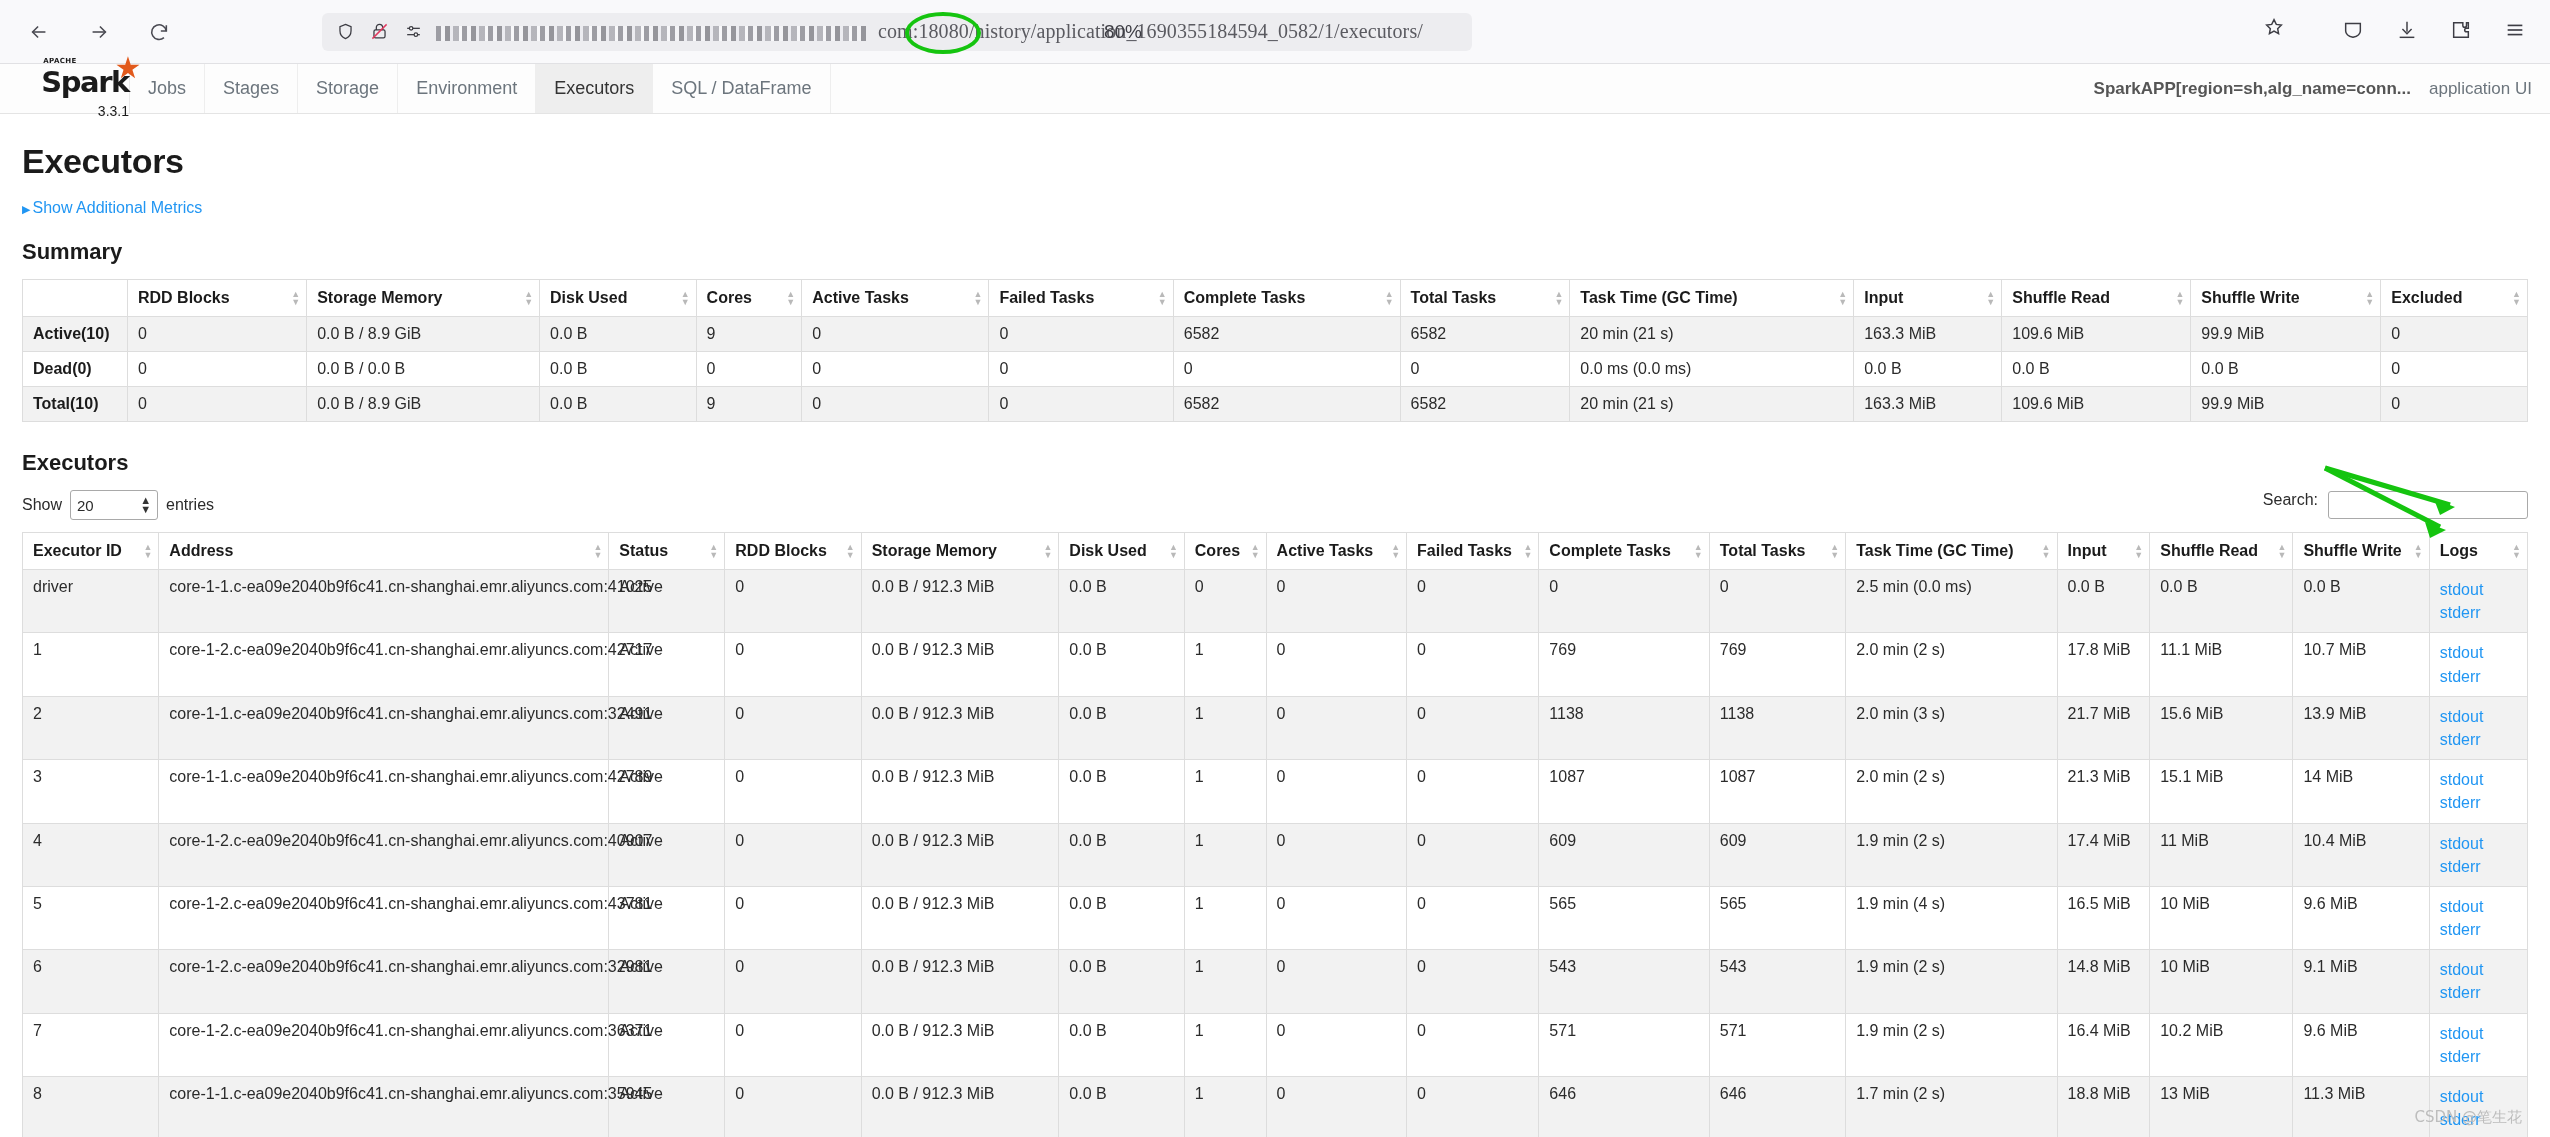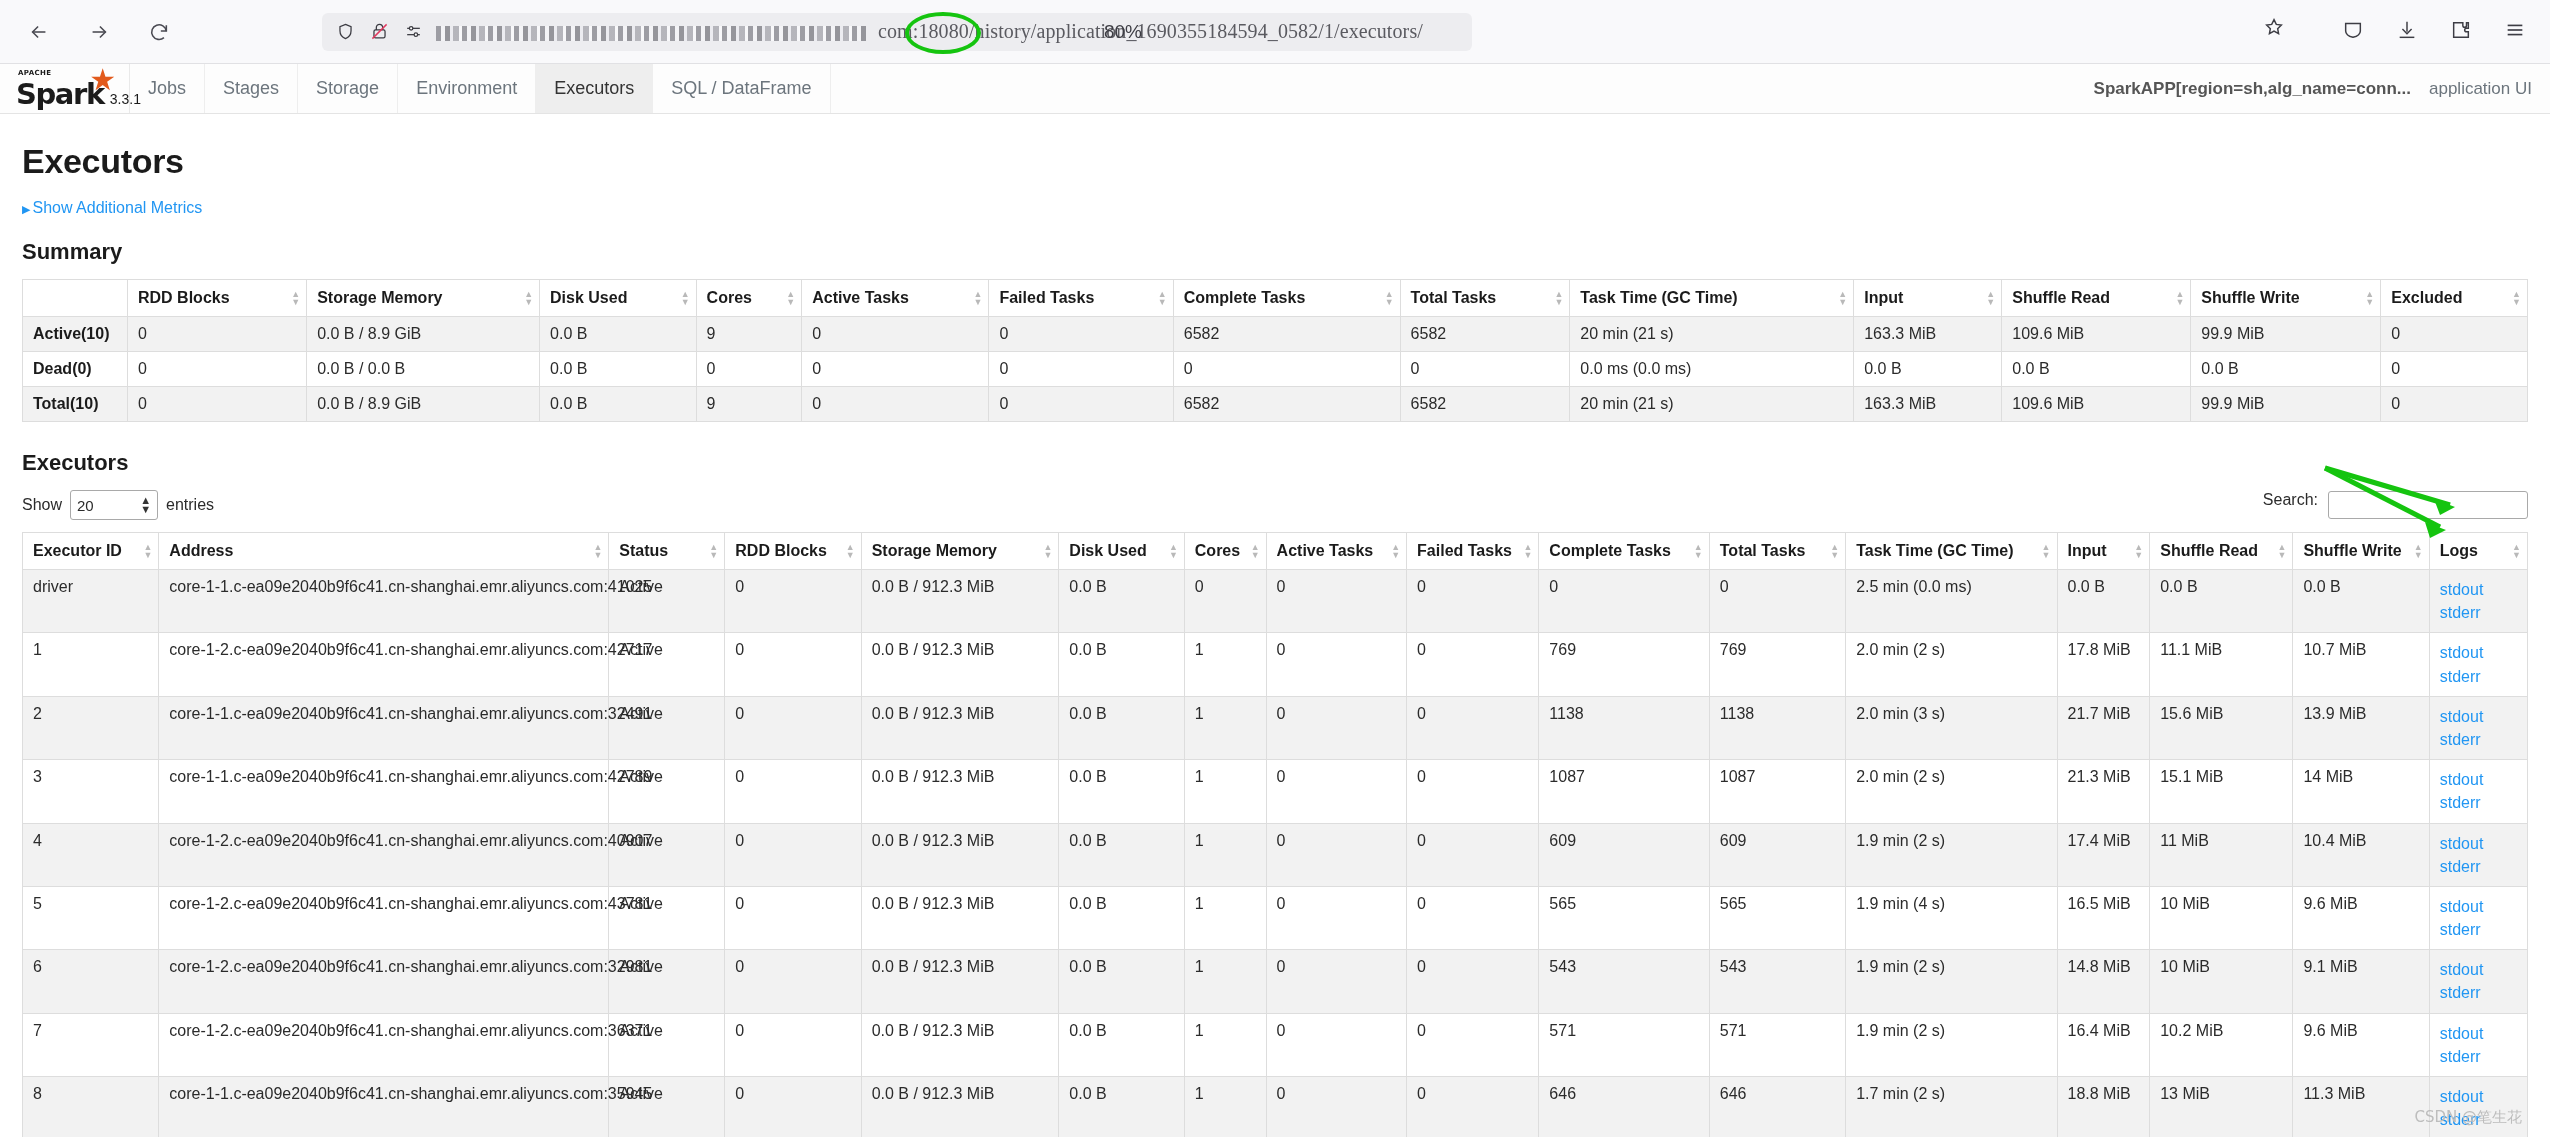--- a/index.html
+++ b/index.html
@@ -95,20 +95,21 @@
     background: #fdfdfd;
     border-bottom: 1px solid #e4e4e4;
     display: flex;
     align-items: stretch;
     position: relative;
   }
   .spark-logo {
     display:flex; align-items:flex-end; padding: 4px 0 4px 16px; gap:6px;
     border-right:1px solid #e9e9e9;
     width: 130px;
+    flex-direction: column;
   }
   .spark-word {
     position: relative;
     font-family: "DejaVu Sans", sans-serif;
     font-weight: bold;
     font-size: 29px;
     letter-spacing: -1.4px;
     color: #1b1b1b;
     line-height: 1;
   }

